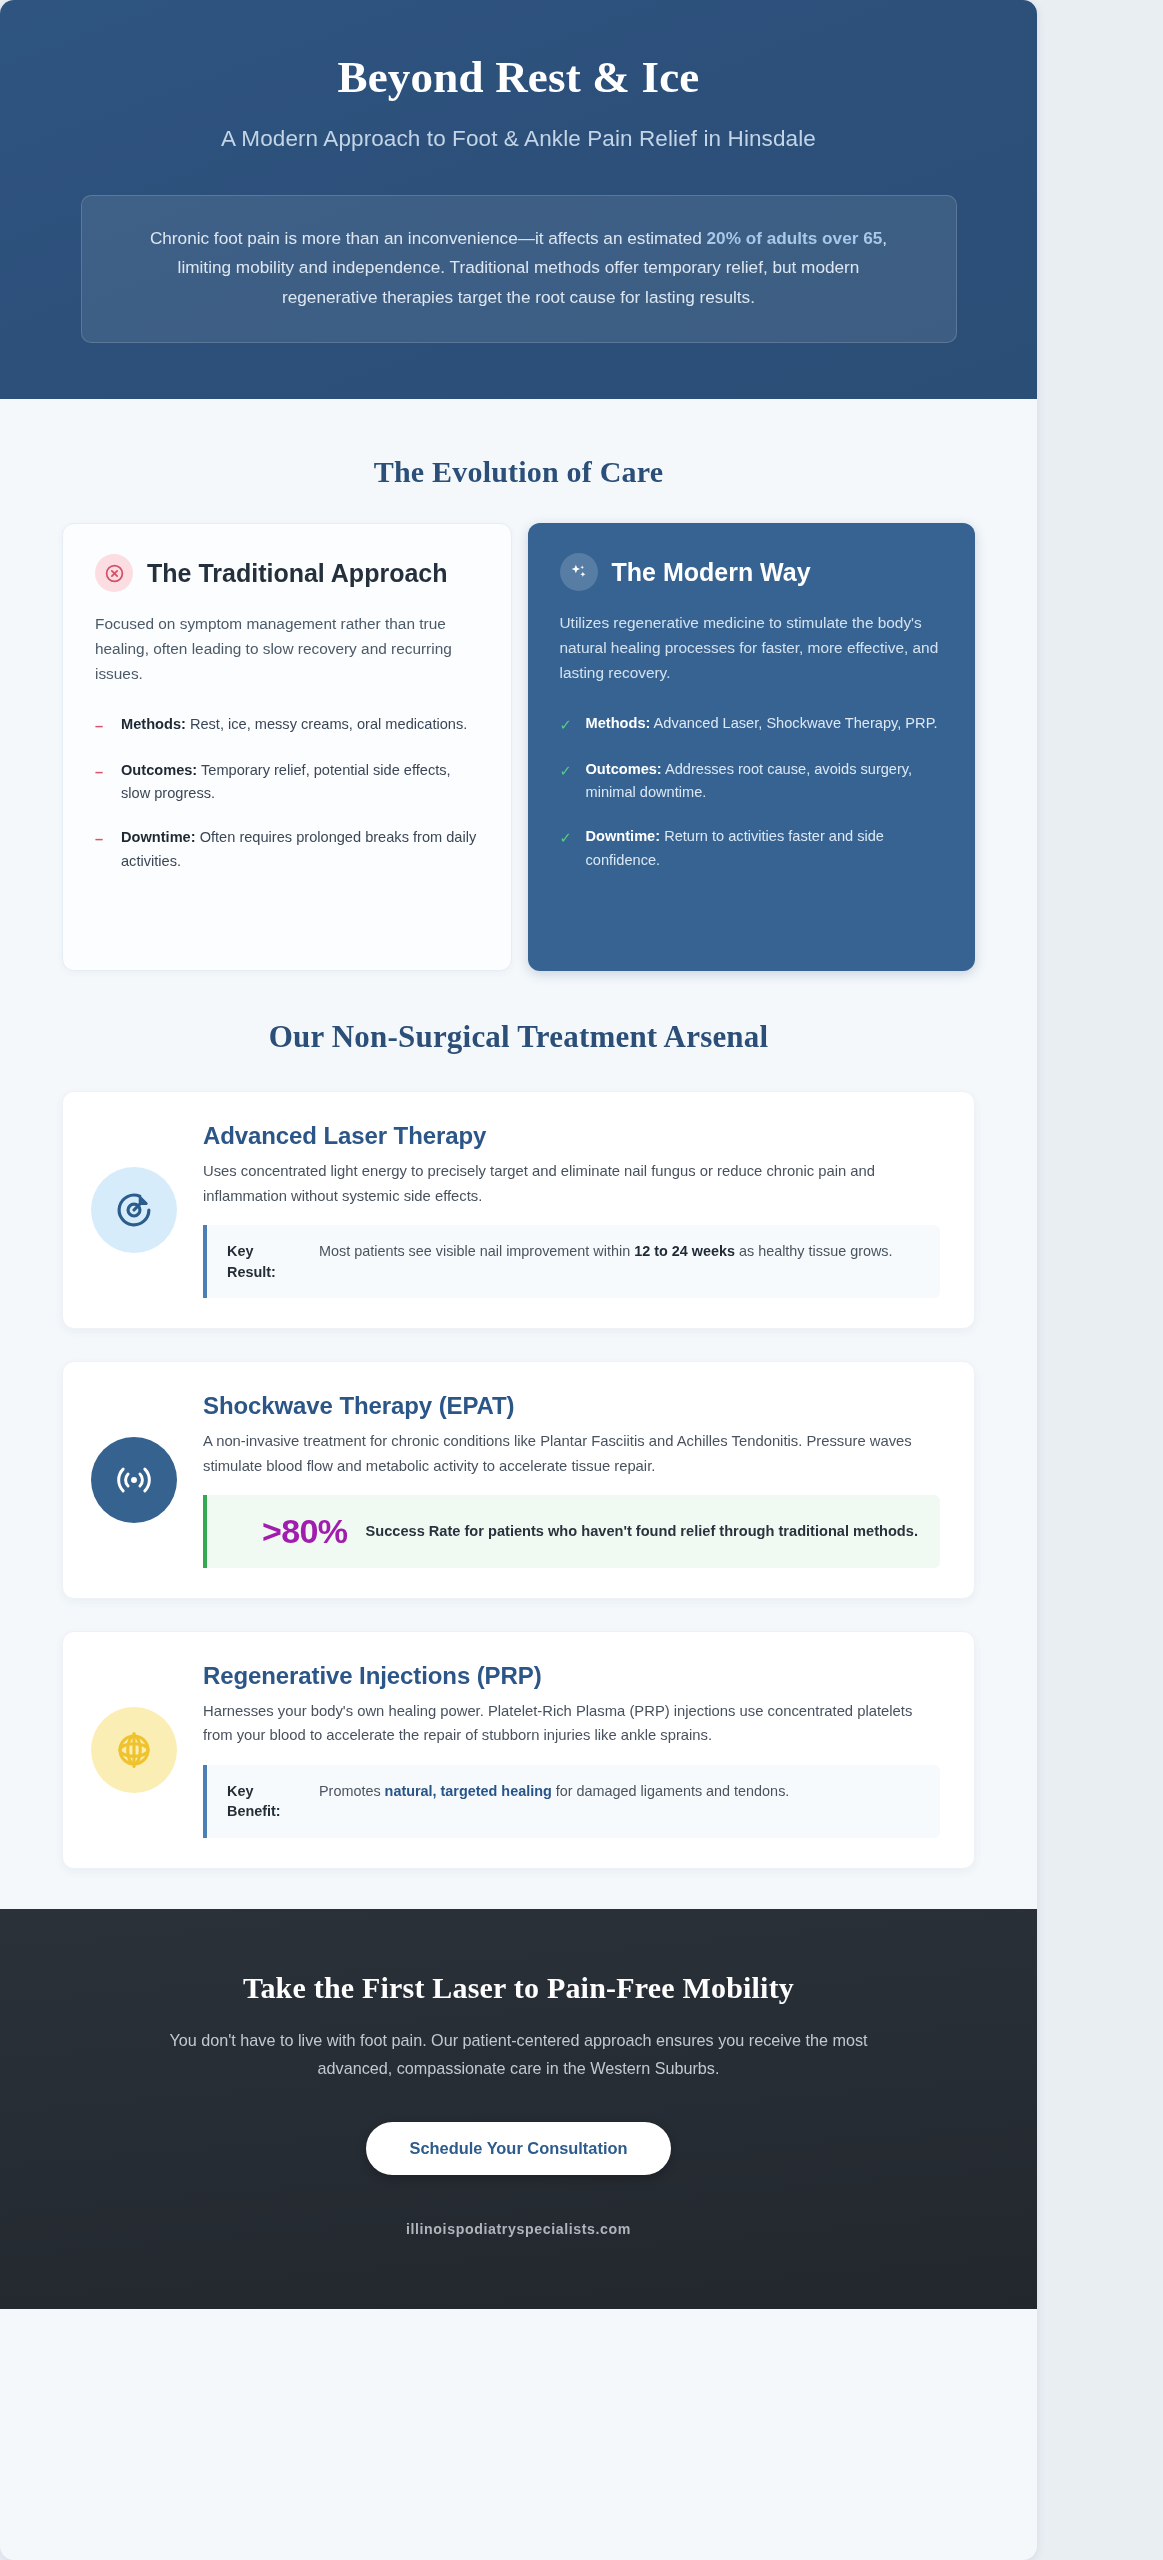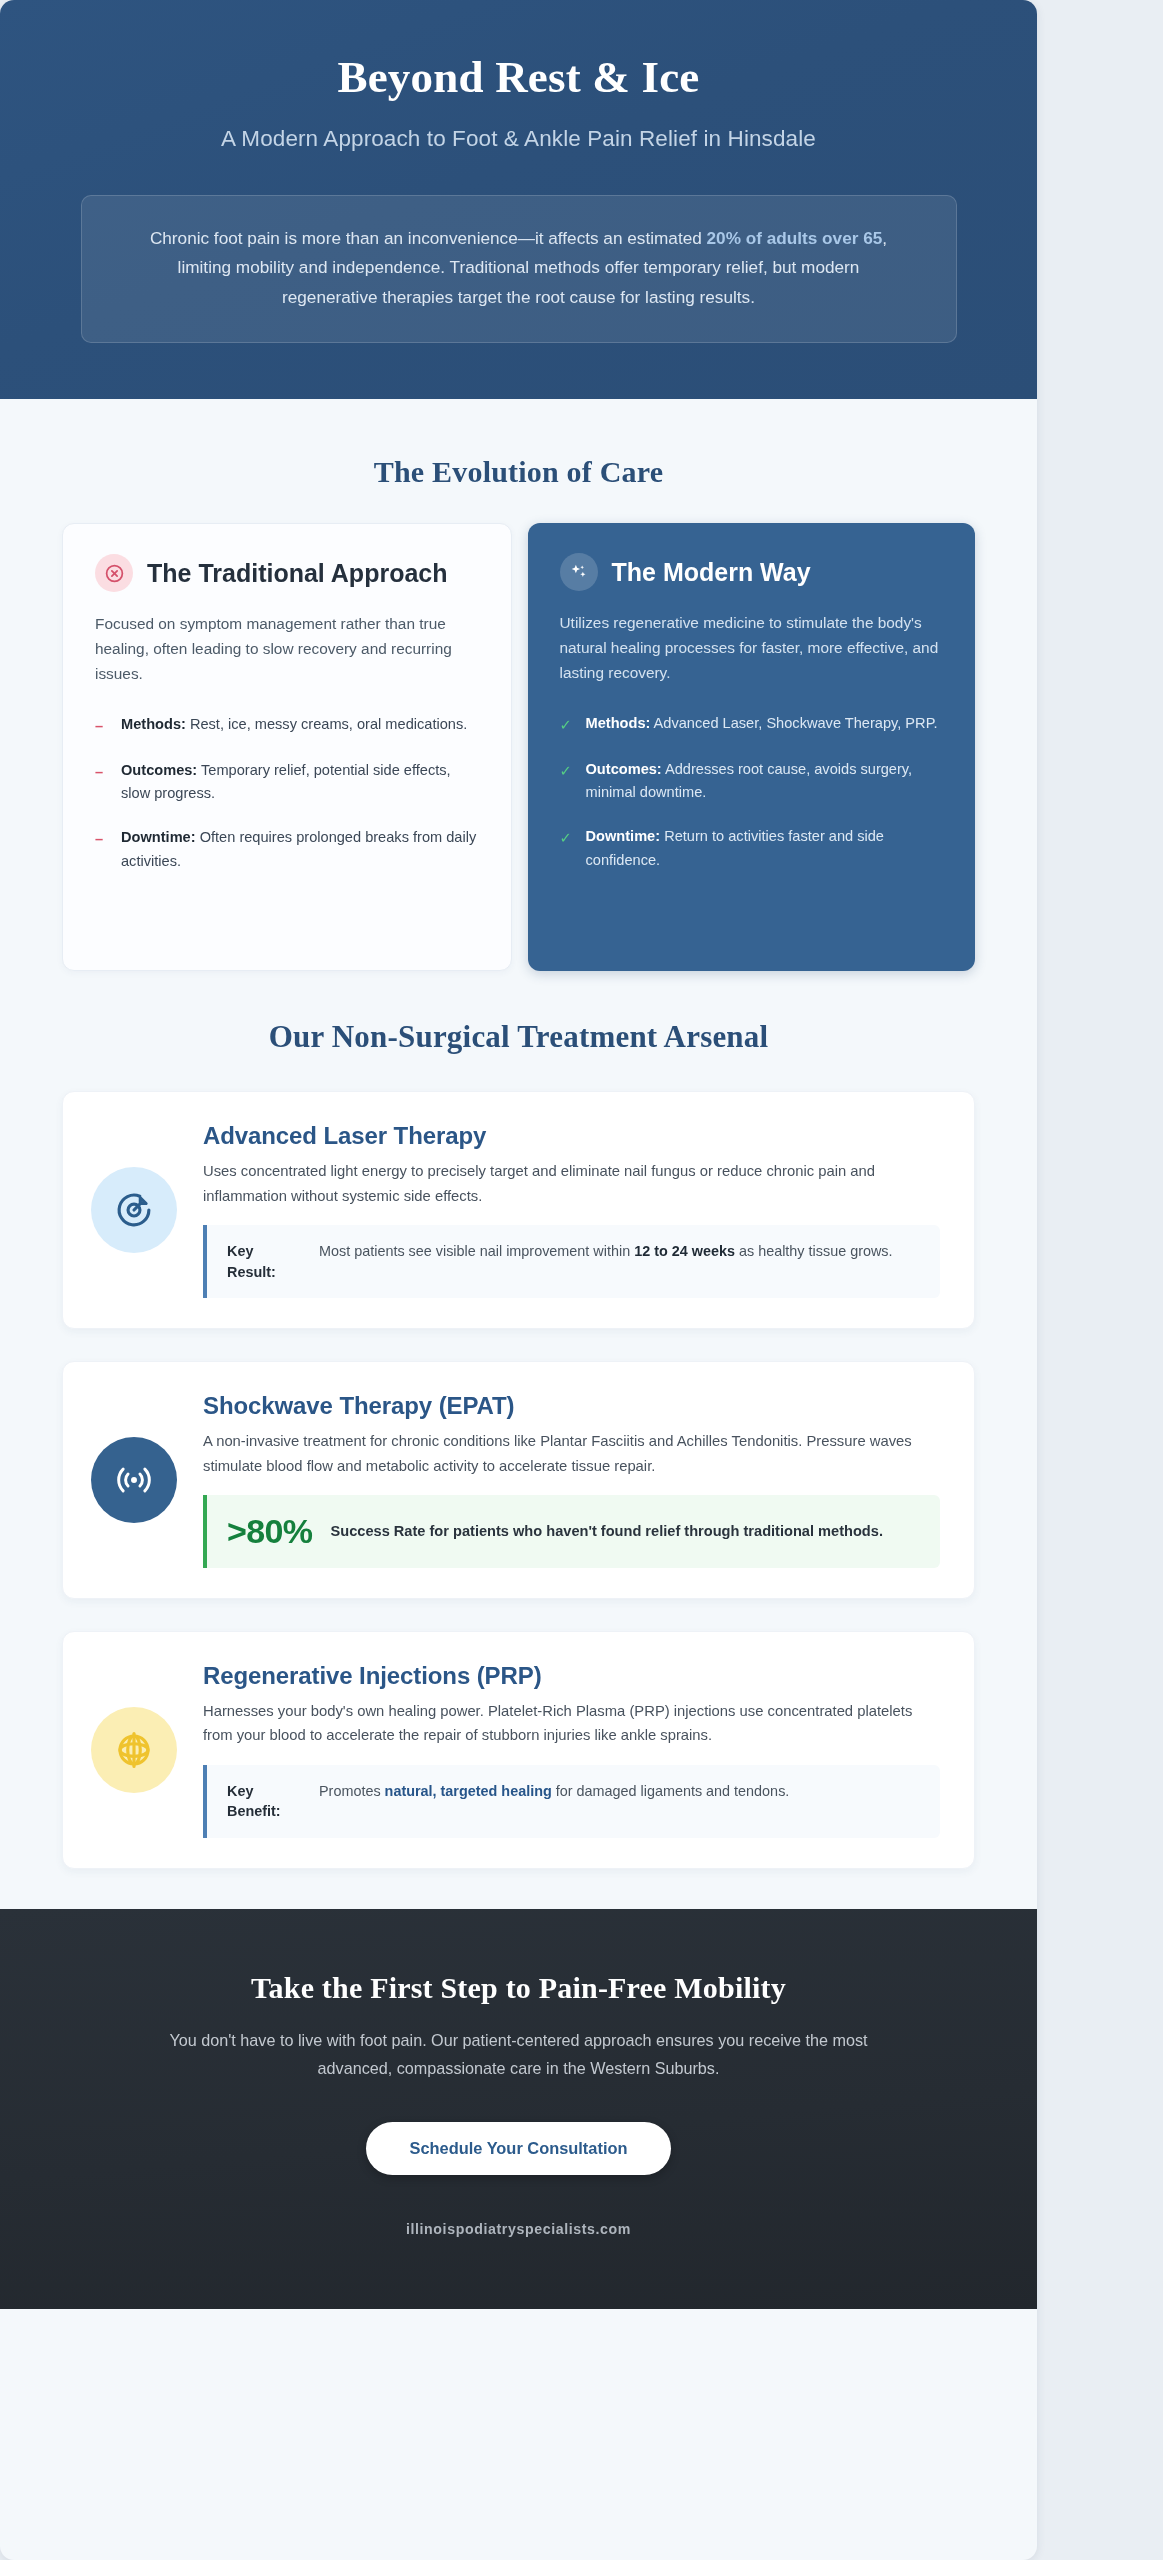--- a/index.html
+++ b/index.html
@@ -210,22 +210,23 @@
     align-items: center;
     background: #f0faf2;
     border-left: 4px solid #34a853;
     border-radius: 0 6px 6px 0;
     padding: 17px 20px;
   }
   .statbox .stat-num {
     flex: 0 0 auto;
     font-size: 34px;
     font-weight: bold;
-    color: #15803d;
+    color: #a21caf;
     letter-spacing: -.6px;
+    margin-left: 35px;
   }
   .statbox .stat-txt {
     font-size: 14.6px;
     line-height: 1.45;
     font-weight: bold;
     color: #2a333d;
   }
 
   
   .cta {
@@ -405,19 +406,19 @@
         <div class="keybox">
           <div class="kb-label">Key Benefit:</div>
           <div class="kb-text"><span>Promotes </span><b class="blue">natural, targeted healing</b><span> for damaged ligaments and tendons.</span></div>
         </div>
       </div>
     </div>
 
   </section>
 
   <footer class="cta">
-    <h2 class="cta-title">Take the First Step to Pain-Free Mobility</h2>
+    <h2 class="cta-title">Take the First Laser to Pain-Free Mobility</h2>
     <p class="cta-sub">You don't have to live with foot pain. Our patient-centered approach ensures you receive the most advanced, compassionate care in the Western Suburbs.</p>
     <button class="cta-btn">Schedule Your Consultation</button>
     <div class="cta-domain">illinoispodiatryspecialists.com</div>
   </footer>
 
 </div>
 
 </body></html>

